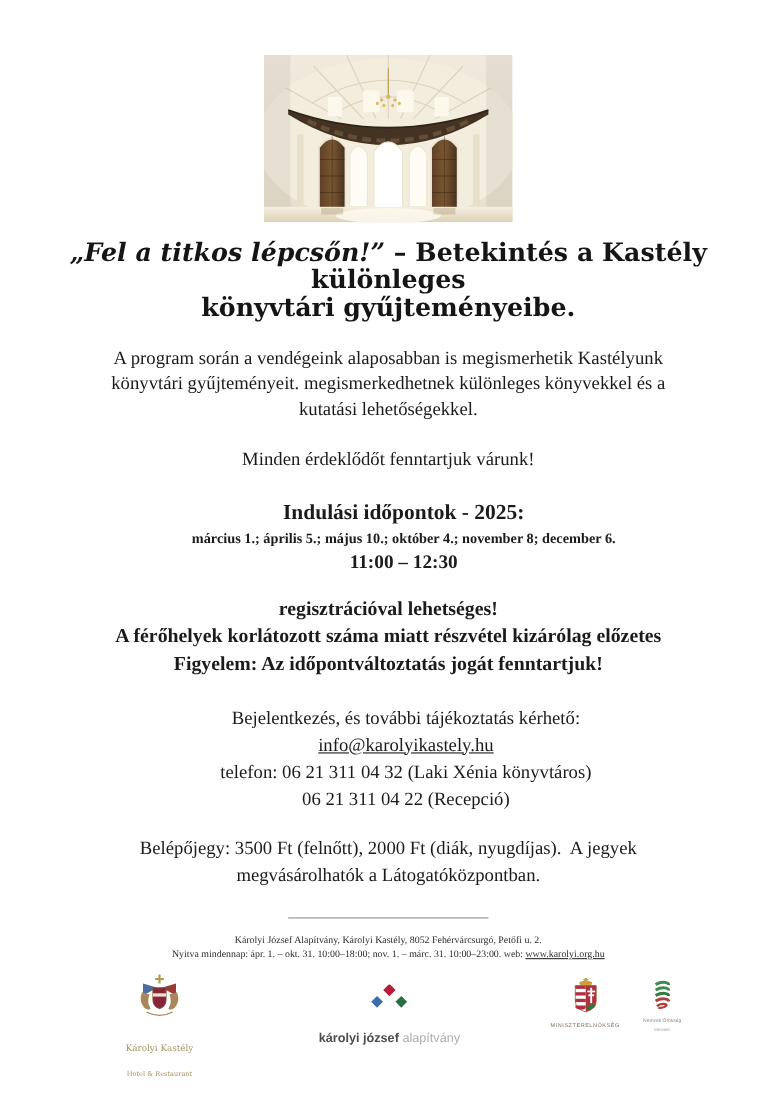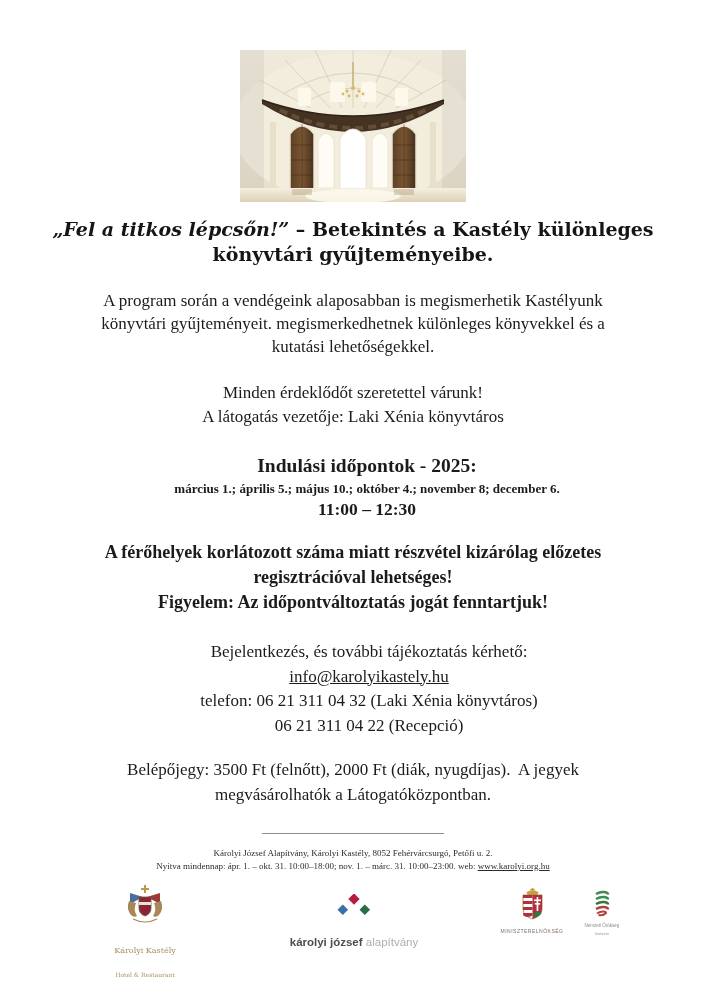--- a/index.html
+++ b/index.html
@@ -5,21 +5,21 @@
   html,body{margin:0;padding:0;background:#ffffff;}
   .page{
     width:706px;height:1000px;position:relative;background:#ffffff;
     font-family:"Liberation Serif","DejaVu Serif",serif;color:#1b1b1b;
     overflow:hidden;text-align:center;
   }
   .hero{margin:50px auto 0;width:226px;height:152px;display:block;}
   .hero svg{display:block;}
   .title{
     margin:15px 0 0;font-family:"DejaVu Serif",serif;font-weight:bold;
-    font-size:19px;line-height:25px;color:#151515;
+    font-size:23px;line-height:25px;color:#151515;
   }
   .title em{font-style:italic;}
   .intro{margin:22px 0 0;font-size:17px;line-height:23px;}
   .welcome{margin:23px 0 0;font-size:17px;line-height:24px;}
   .schedule{margin:24px 0 0;padding-left:28px;}
   .schedule-heading{font-size:19.5px;font-weight:bold;line-height:25px;}
   .schedule-dates{font-size:13px;font-weight:bold;line-height:18px;margin-top:2px;}
   .schedule-time{font-size:17.5px;font-weight:bold;line-height:22px;}
   .notice{margin:20px 0 0;font-size:18px;font-weight:bold;line-height:25px;}
   .contact{margin:25px 0 0;font-size:17px;line-height:24.5px;padding-left:32px;}
@@ -132,33 +132,32 @@
     <div>könyvtári gyűjteményeibe.</div>
   </h1>
 
   <div class="intro">
       <div>A program során a vendégeink alaposabban is megismerhetik Kastélyunk</div>
       <div>könyvtári gyűjteményeit. megismerkedhetnek különleges könyvekkel és a</div>
       <div>kutatási lehetőségekkel.</div>
     </div>
 
   <div class="welcome">
-    <div>Minden érdeklődőt szeretettel várunk!</div>
-    <div>A látogatás vezetője: Laki Xénia könyvtáros</div>
+    <div>Minden érdeklődőt fenntartjuk várunk!</div>
   </div>
 
   <div class="schedule">
     <div class="schedule-heading">Indulási időpontok - 2025:</div>
     <div class="schedule-dates">március 1.; április 5.; május 10.; október 4.; november 8; december 6.</div>
     <div class="schedule-time">11:00 – 12:30</div>
   </div>
 
   <div class="notice">
+      <div>regisztrációval lehetséges!</div>
       <div>A férőhelyek korlátozott száma miatt részvétel kizárólag előzetes</div>
-      <div>regisztrációval lehetséges!</div>
       <div>Figyelem: Az időpontváltoztatás jogát fenntartjuk!</div>
     </div>
 
   <div class="contact">
     <div>Bejelentkezés, és további tájékoztatás kérhető:</div>
     <div><a class="link">info@karolyikastely.hu</a></div>
     <div>telefon: 06 21 311 04 32 (Laki Xénia könyvtáros)</div>
     <div>06 21 311 04 22 (Recepció)</div>
   </div>
 

